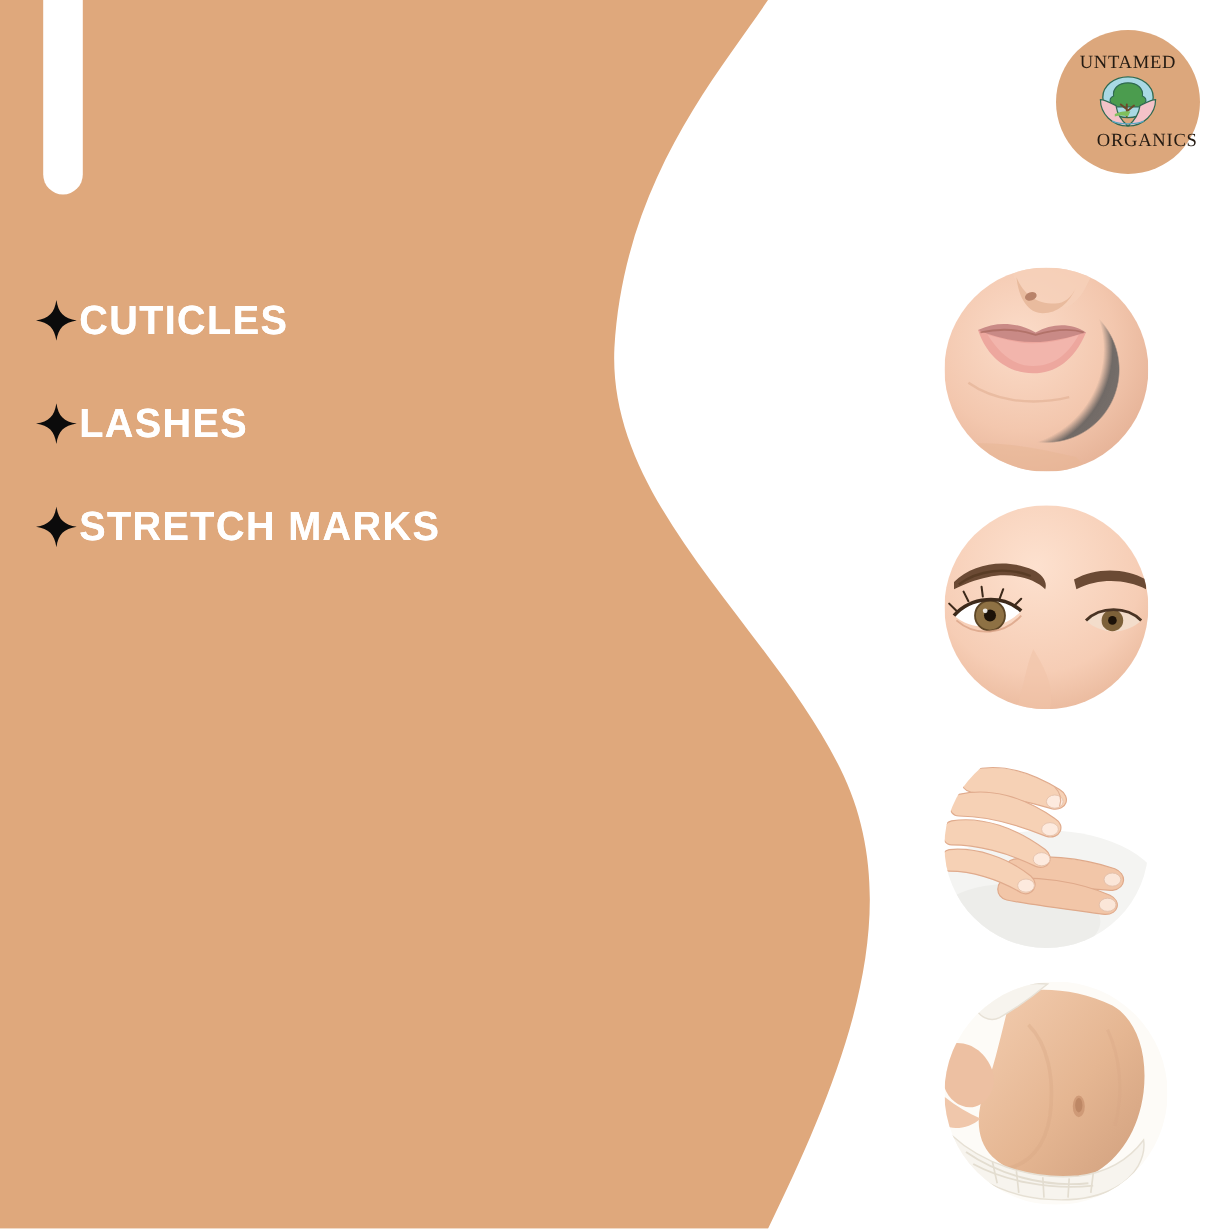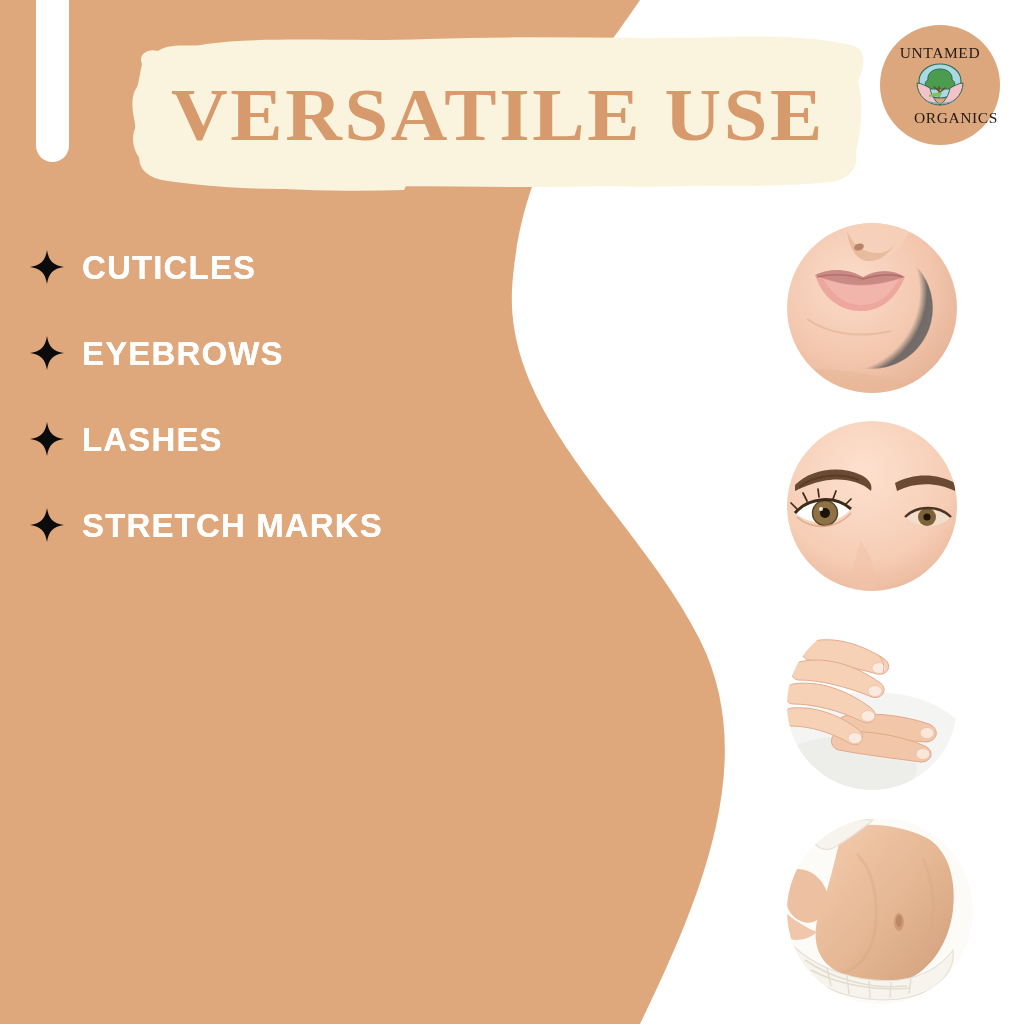--- a/index.html
+++ b/index.html
@@ -47,21 +47,21 @@
     font-family:"Liberation Serif",serif;
     color:#231a12;font-size:15.5px;letter-spacing:.6px;line-height:1;
   }
   .logo-top{margin-bottom:1px;}
   .logo-bot{margin-top:1px;margin-left:32px;}
   .logo-mark{width:62px;height:48px;display:block;}
 
   
   .uses-list{position:absolute;left:30px;top:224px;width:470px;}
   .use-item{
-    height:86px;display:flex;align-items:center;gap:18px;
+    height:86px;display:flex;align-items:center;gap:2px;
   }
   .star{width:34px;height:34px;flex:0 0 34px;display:block;}
   .use-label{
     color:#ffffff;
     font-family:"Liberation Sans",sans-serif;
     font-weight:700;
     font-size:34px;
     letter-spacing:1.2px;
     line-height:1;
     transform:scaleX(.97);
@@ -96,35 +96,20 @@
   <svg class="bg-svg" viewBox="0 0 1024 1024" preserveAspectRatio="none">
     <path d="M0,0 L640,0
              C600,60 520,150 512,290
              C506,420 640,520 700,640
              C760,760 700,900 640,1024
              L0,1024 Z" fill="#dfa87c"></path>
   </svg>
 
   <div class="accent-bar"></div>
 
-  <div class="brush-wrap">
-    <svg class="brush-svg" viewBox="0 0 740 162" preserveAspectRatio="none">
-      <path d="M14,30 C10,22 18,14 30,17 C44,8 62,14 78,10
-               C140,2 220,8 300,5 C400,1 500,6 600,3
-               C660,1 706,6 726,12 C740,17 736,34 730,48
-               C736,70 733,96 728,118 C731,134 720,146 702,148
-               C640,155 560,150 480,152 C380,155 280,150 190,154
-               C130,157 70,152 34,146 C18,143 8,132 12,118
-               C6,96 4,70 10,50 Z" fill="#faf3dd"></path>
-      <path d="M10,52 C2,60 4,78 8,92 C2,104 6,120 14,126 L20,120 C14,104 16,76 20,58 Z" fill="#faf3dd"></path>
-      <path d="M120,146 C170,152 230,150 280,148 L276,156 C220,158 160,156 118,152 Z" fill="#faf3dd"></path>
-      <path d="M430,142 C490,147 560,144 620,141 L618,150 C556,153 488,154 428,150 Z" fill="#faf3dd"></path>
-    </svg>
-    <div class="title">VERSATILE USE</div>
-  </div>
 
   <div class="logo">
     <span class="logo-top">UNTAMED</span>
     <svg class="logo-mark" viewBox="0 0 62 48">
       <ellipse cx="31" cy="20" rx="21" ry="17" fill="#a9d9e4" stroke="#2f6a52" stroke-width="1.1"></ellipse>
       <path d="M31 8 C23 8 18 13 19 19 C14 21 16 28 22 28 L40 28 C46 28 48 21 43 19 C44 13 39 8 31 8 Z" fill="#4b9c4e" stroke="#2f6a52" stroke-width="1"></path>
       <path d="M30 26 L30 36 M30 30 L25 26 M30 32 L36 27" stroke="#6b4a28" stroke-width="1.6" fill="none" stroke-linecap="round"></path>
       <path d="M8 22 C8 34 18 44 31 44 C26 40 22 34 21 27 C17 25 12 22 8 22 Z" fill="#f4c2c8" stroke="#2f6a52" stroke-width="1"></path>
       <path d="M54 22 C54 34 44 44 31 44 C36 40 40 34 41 27 C45 25 50 22 54 22 Z" fill="#f4c2c8" stroke="#2f6a52" stroke-width="1"></path>
       <path d="M20 34 C24 32 29 31 33 32 L31 36 C27 35 23 35 20 36 Z" fill="#7fbf5c"></path>
@@ -136,26 +121,20 @@
   <div class="uses-list">
 
     <div class="use-item">
       <svg class="star" viewBox="0 0 32 32">
         <path d="M16 0 C17.6 10.2 21.8 14.4 32 16 C21.8 17.6 17.6 21.8 16 32 C14.4 21.8 10.2 17.6 0 16 C10.2 14.4 14.4 10.2 16 0 Z" fill="#0b0b0b"></path>
       </svg>
       <span class="use-label">CUTICLES</span>
     </div>
 
 
-    <div class="use-item">
-      <svg class="star" viewBox="0 0 32 32">
-        <path d="M16 0 C17.6 10.2 21.8 14.4 32 16 C21.8 17.6 17.6 21.8 16 32 C14.4 21.8 10.2 17.6 0 16 C10.2 14.4 14.4 10.2 16 0 Z" fill="#0b0b0b"></path>
-      </svg>
-      <span class="use-label">EYEBROWS</span>
-    </div>
 
 
     <div class="use-item">
       <svg class="star" viewBox="0 0 32 32">
         <path d="M16 0 C17.6 10.2 21.8 14.4 32 16 C21.8 17.6 17.6 21.8 16 32 C14.4 21.8 10.2 17.6 0 16 C10.2 14.4 14.4 10.2 16 0 Z" fill="#0b0b0b"></path>
       </svg>
       <span class="use-label">LASHES</span>
     </div>
 
 

